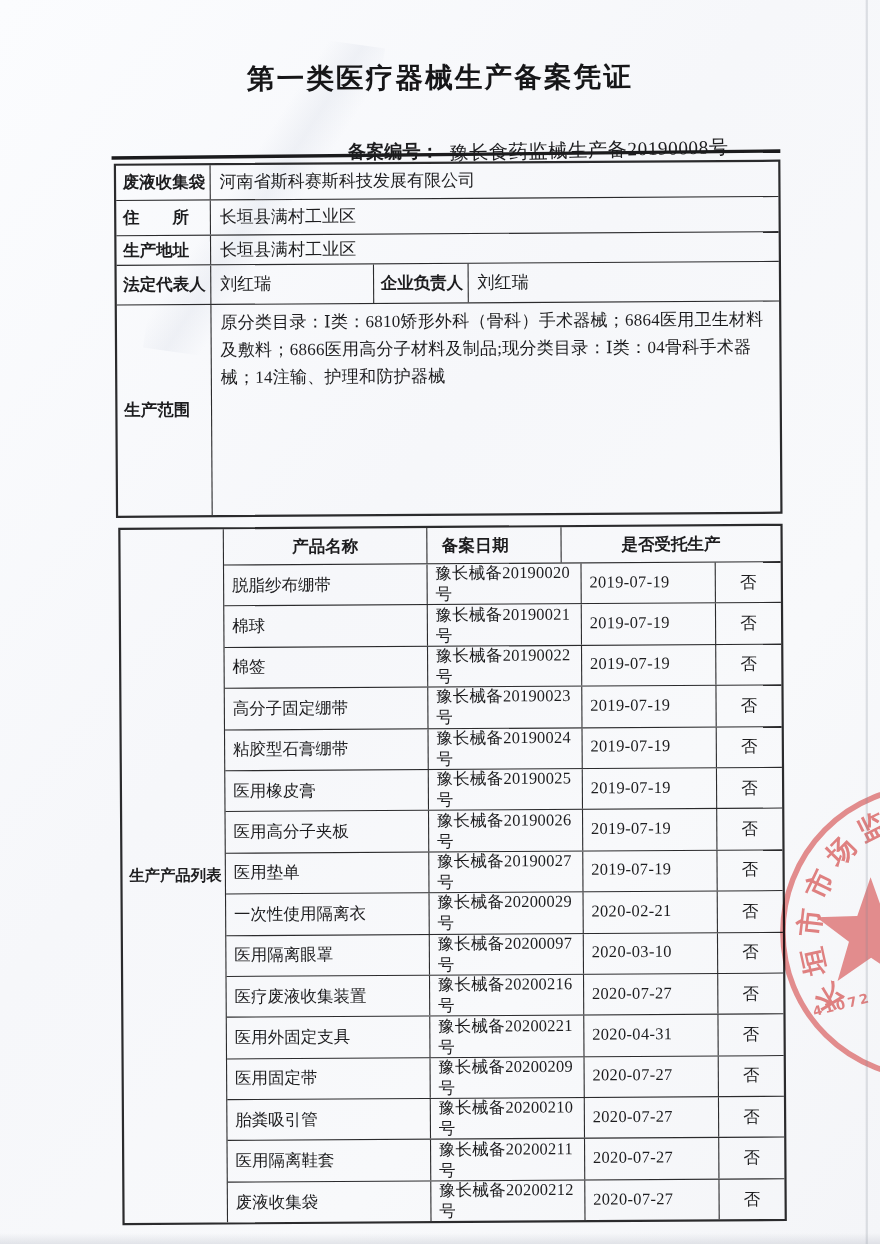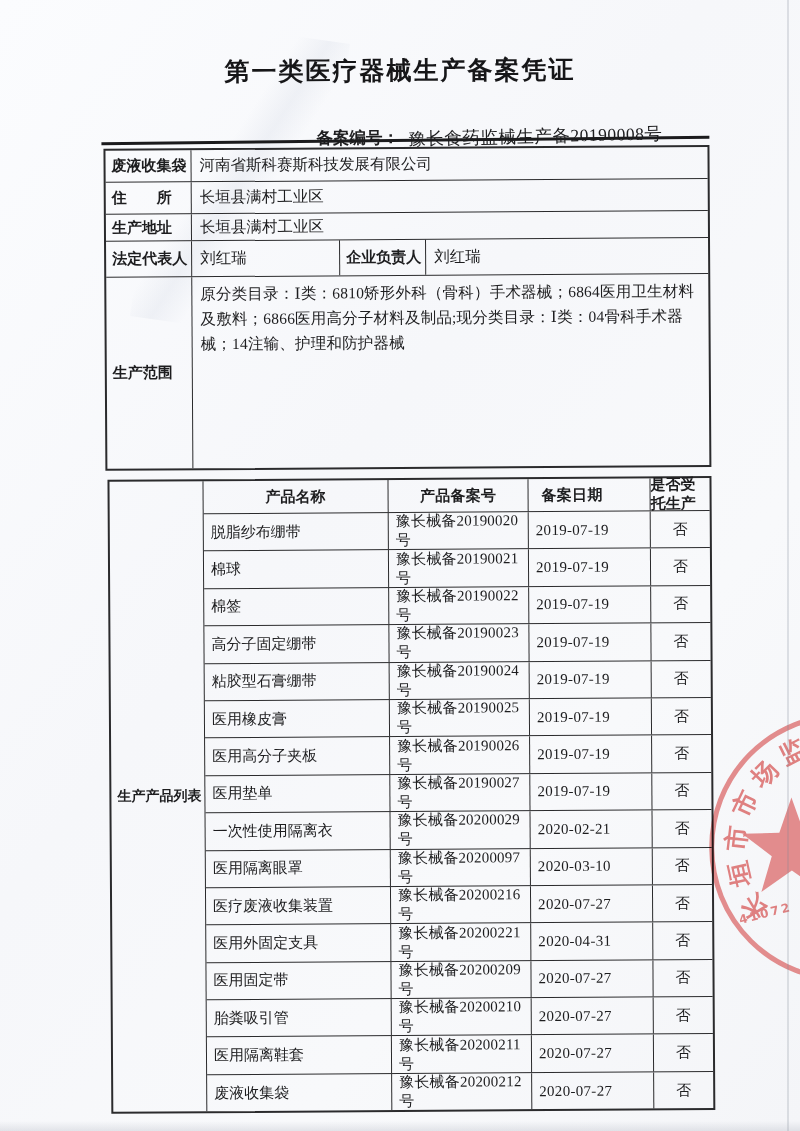--- a/index.html
+++ b/index.html
@@ -92,21 +92,20 @@
         <div class="ilabel">生产范围</div>
         <div class="ivalue scope-value">原分类目录：Ⅰ类：6810矫形外科（骨科）手术器械；6864医用卫生材料及敷料；6866医用高分子材料及制品;现分类目录：Ⅰ类：04骨科手术器械；14注输、护理和防护器械</div>
       </div>
     </div>
 
     <div class="ptable">
       <div class="plabel-col">生产产品列表</div>
       <div class="pgrid">
         <div class="phead">
           <div class="pc name">产品名称</div>
-          <div class="pc regno">产品备案号</div>
           <div class="pc date">备案日期</div>
           <div class="pc oem">是否受托生产</div>
         </div>
 
       <div class="prow">
         <div class="pc name">脱脂纱布绷带</div>
         <div class="pc regno">豫长械备20190020号</div>
         <div class="pc date">2019-07-19</div>
         <div class="pc oem">否</div>
       </div>

